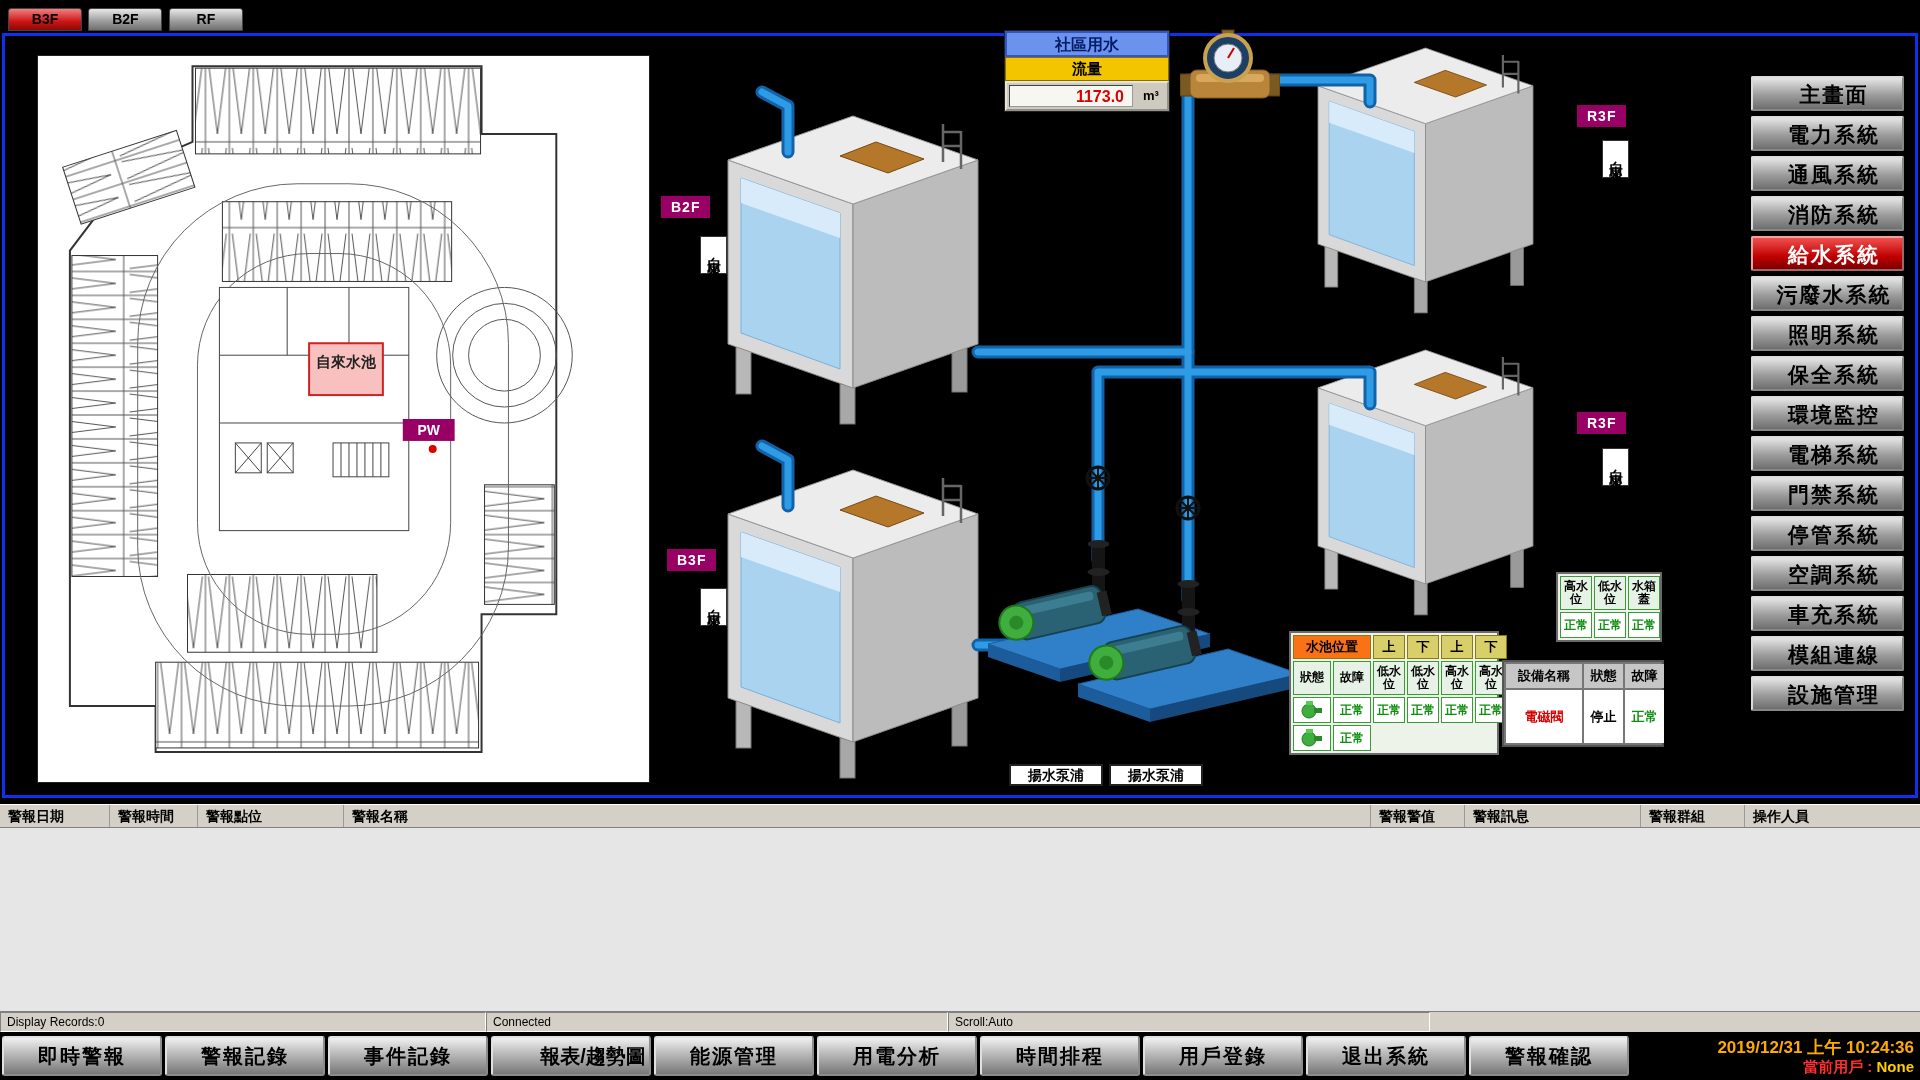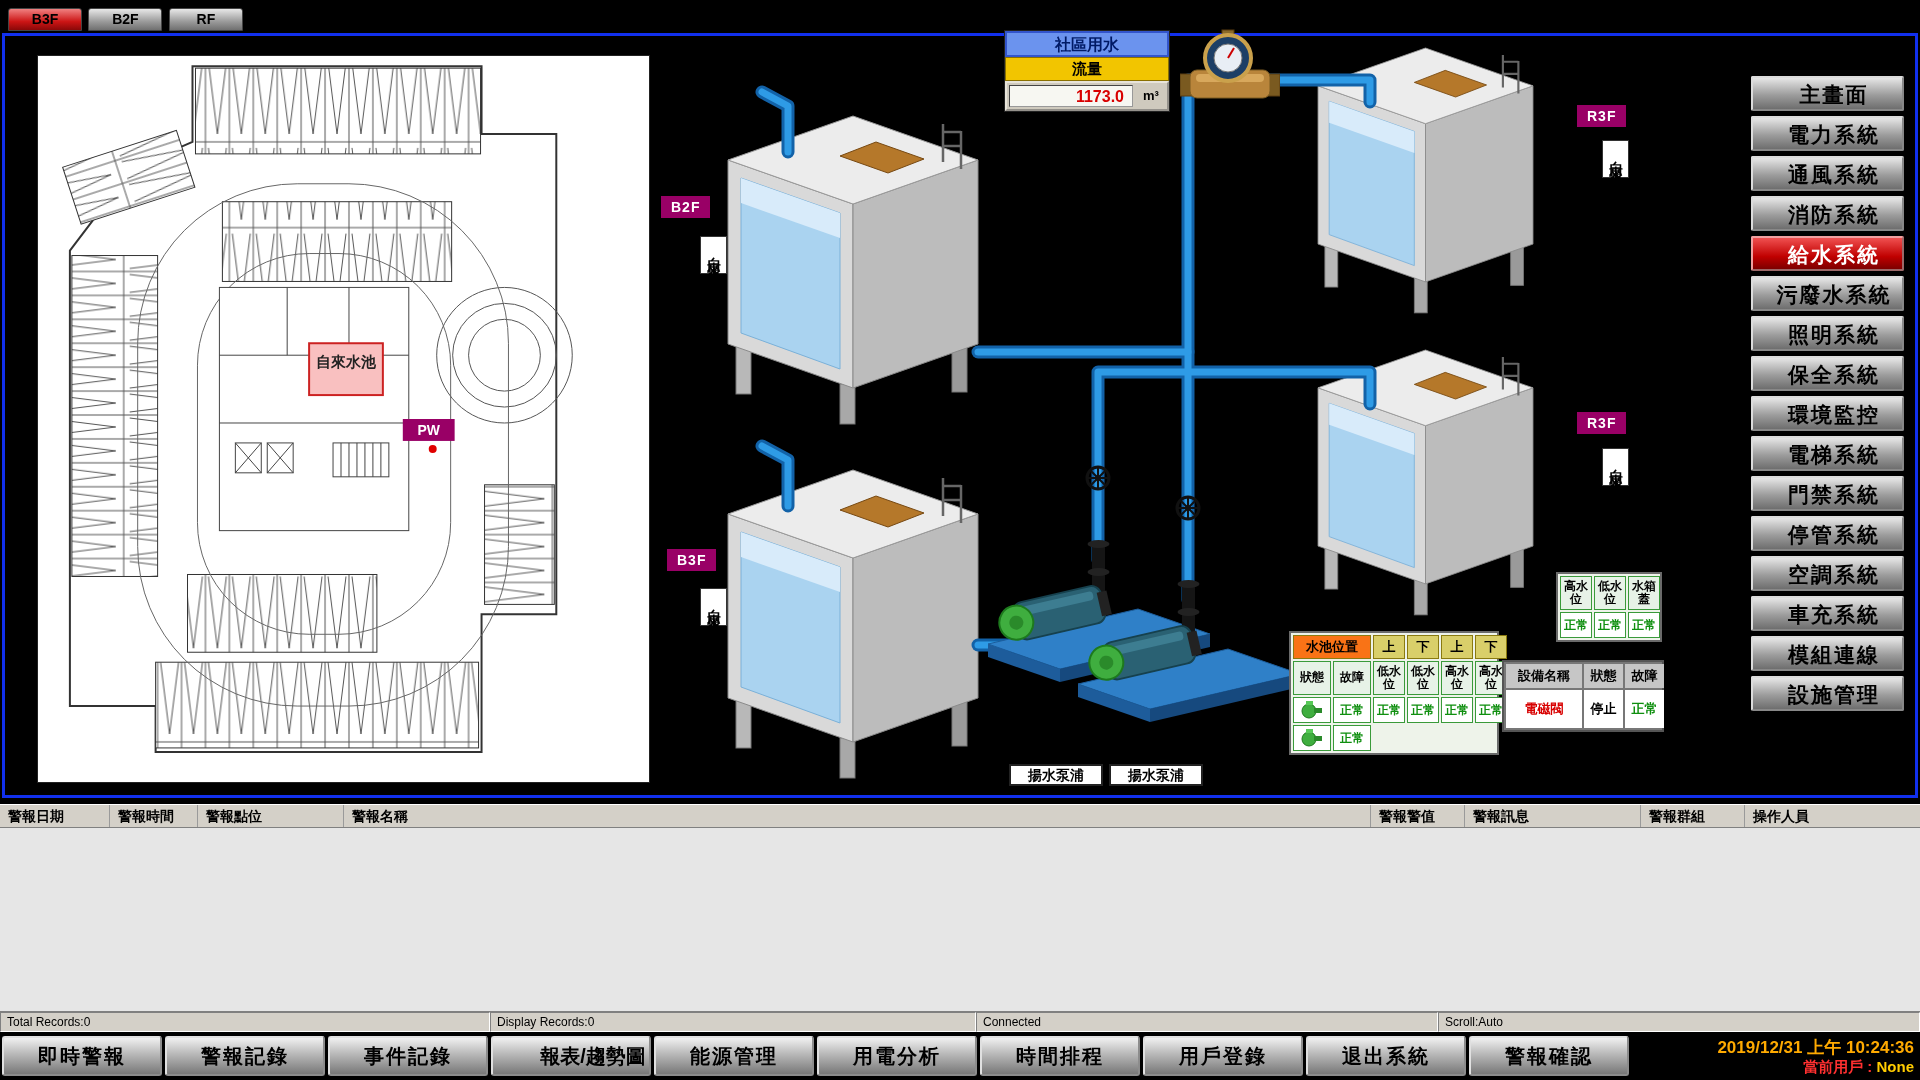--- a/index.html
+++ b/index.html
@@ -73,21 +73,21 @@
 
   .tank-panel { left:1556px; top:572px; width:106px; z-index:10; background:#eef3ea;
                 border:2px solid #6a6a6a; padding:2px; display:grid;
                 grid-template-columns:32px 32px 32px; gap:2px; }
   .device-panel { left:1502px; top:660px; width:162px; z-index:10; background:#777;
                   border:2px solid #555; padding:2px; display:grid;
                   grid-template-columns:76px 39px 39px; gap:2px; }
   .dcell { background:#fff; text-align:center; font-size:13px; font-weight:bold;
            display:flex; align-items:center; justify-content:center; }
   .dcell.dhead { background:#c6c6c6; height:24px; color:#000; }
-  .dcell.tall { height:38px; }
+  .dcell.tall { height:53px; }
   .dcell.red { color:#d80000; }
   .dcell.ok { color:var(--green,#0f8f0f); }
 
   
   .alarm-header { left:0; top:804px; width:1920px; height:24px; background:#d4d0c8;
                   border-top:1px solid #fff; border-bottom:1px solid #808080; z-index:2; display:flex; }
   .alarm-header span { display:block; height:100%; line-height:22px; font-size:14px; font-weight:bold;
                        color:#000; padding-left:8px; border-right:1px solid #9a9a9a; }
   .alarm-body { left:0; top:828px; width:1920px; height:184px; background:#e6e6e6; z-index:2;
                 border-bottom:1px solid #808080; }
@@ -369,21 +369,20 @@
   <span style="width:146px;">警報點位</span>
   <span style="width:1027px;">警報名稱</span>
   <span style="width:94px;">警報警值</span>
   <span style="width:176px;">警報訊息</span>
   <span style="width:104px;">警報群組</span>
   <span style="width:165px;border-right:none;">操作人員</span>
 </div>
 <div class="abs alarm-body"></div>
 
 <div class="abs status-bar">
-  <div class="status-seg" style="width:490px;">Total Records:0</div>
   <div class="status-seg" style="width:486px;">Display Records:0</div>
   <div class="status-seg" style="width:462px;">Connected</div>
   <div class="status-seg" style="width:482px;">Scroll:Auto</div>
 </div>
 
 <div class="abs bottom-bar">
   <div class="bbtn" style="left:2px;">即時警報</div>
   <div class="bbtn" style="left:165px;">警報記錄</div>
   <div class="bbtn" style="left:328px;">事件記錄</div>
   <div class="bbtn" style="left:491px;letter-spacing:0;padding-left:44px;">報表/趨勢圖</div>

